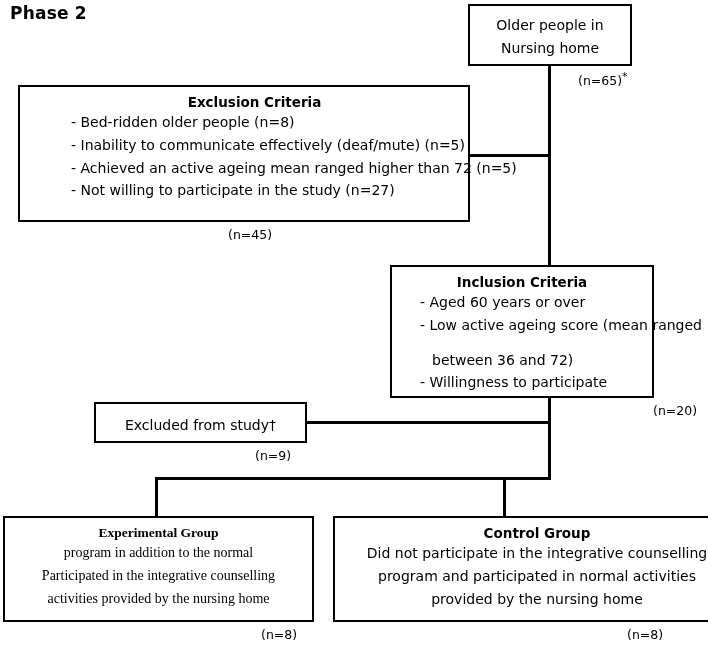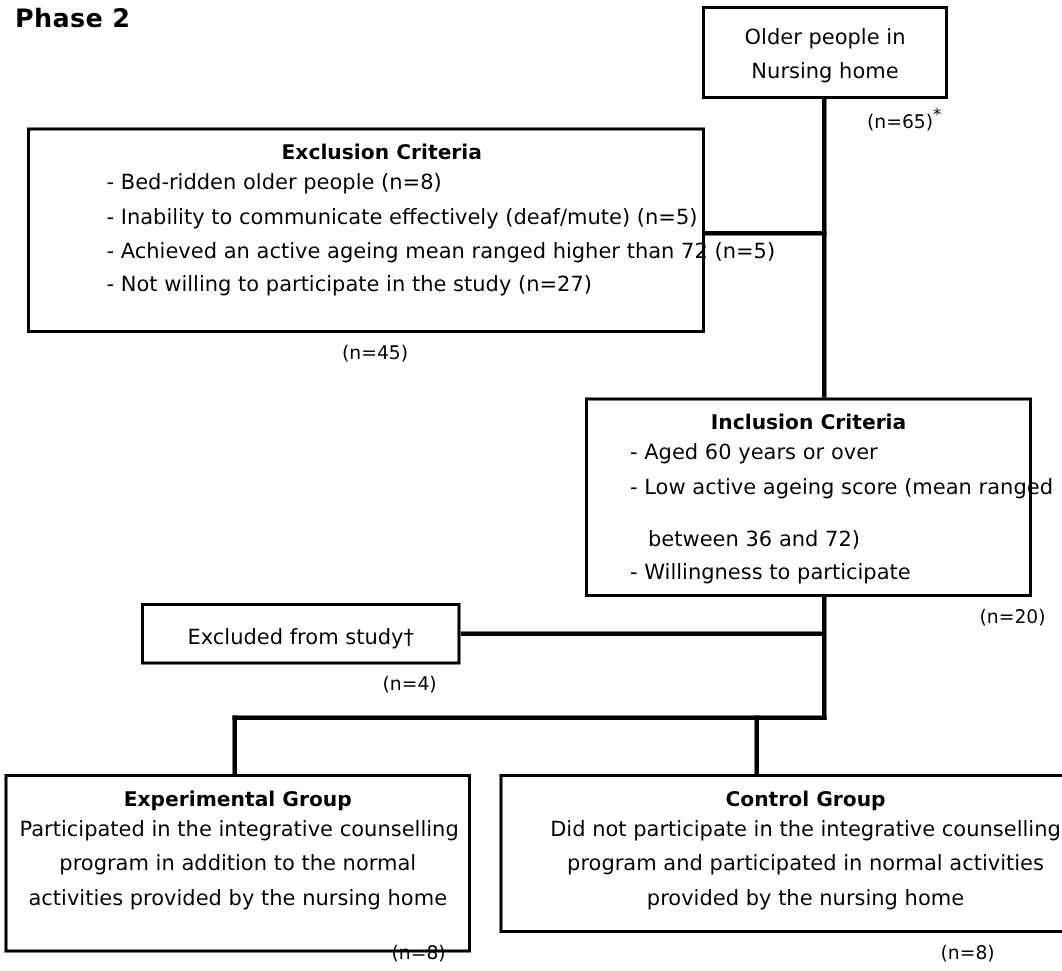--- a/index.html
+++ b/index.html
@@ -70,23 +70,23 @@
     z-index: 1;
   }
   .sup {
     font-size: 11px;
     vertical-align: super;
   }
 
   
   #box-source      { left: 468px; top: 4px;   width: 164px; height: 62px; }
   #box-exclusion   { left: 18px;  top: 85px;  width: 452px; height: 137px; }
-  #box-inclusion   { left: 390px; top: 265px; width: 298px; height: 133px; }
+  #box-inclusion   { left: 390px; top: 265px; width: 264px; height: 133px; }
   #box-excluded    { left: 94px;  top: 402px; width: 213px; height: 41px; }
-  #box-experimental{ left: 3px;   top: 516px; width: 311px; height: 119px; }
+  #box-experimental{ left: 3px;   top: 516px; width: 311px; height: 106px; font-family: Liberation Serif, serif; }
   #box-control     { left: 333px; top: 516px; width: 408px; height: 106px; }
 
   #box-source .inner       { padding: 8px 10px 0 10px; }
   #box-exclusion .inner    { padding: 6px 12px 0 12px; margin-left: 21px; }
   #box-inclusion .inner    { padding: 6px 10px 0 10px; }
   #box-excluded .inner     { padding: 10px 10px 0 10px; }
   #box-experimental .inner { padding: 6px 8px 0 8px; }
   #box-control .inner      { padding: 6px 8px 0 8px; }
 
   
@@ -156,27 +156,27 @@
       <div class="bline indent">- Willingness to participate</div>
     </div>
   </div>
   <div class="nlabel" id="n-inclusion">(n=20)</div>
 
   <div class="fbox" id="box-excluded">
     <div class="inner">
       <div class="bline center">Excluded from study†</div>
     </div>
   </div>
-  <div class="nlabel" id="n-excluded">(n=4)</div>
+  <div class="nlabel" id="n-excluded">(n=9)</div>
 
   <div class="fbox" id="box-experimental">
     <div class="inner">
       <div class="btitle">Experimental Group</div>
+      <div class="bline center">program in addition to the normal</div>
       <div class="bline center">Participated in the integrative counselling</div>
-      <div class="bline center">program in addition to the normal</div>
       <div class="bline center">activities provided by the nursing home</div>
     </div>
   </div>
   <div class="nlabel" id="n-experimental">(n=8)</div>
 
   <div class="fbox" id="box-control">
     <div class="inner">
       <div class="btitle">Control Group</div>
       <div class="bline center">Did not participate in the integrative counselling</div>
       <div class="bline center">program and participated in normal activities</div>

